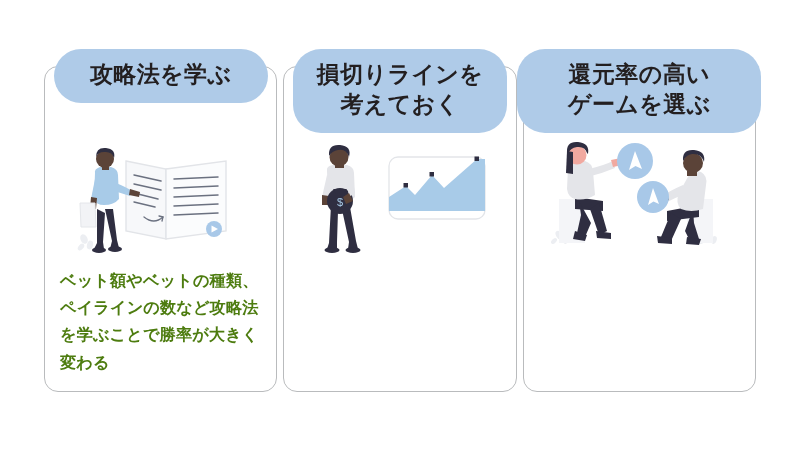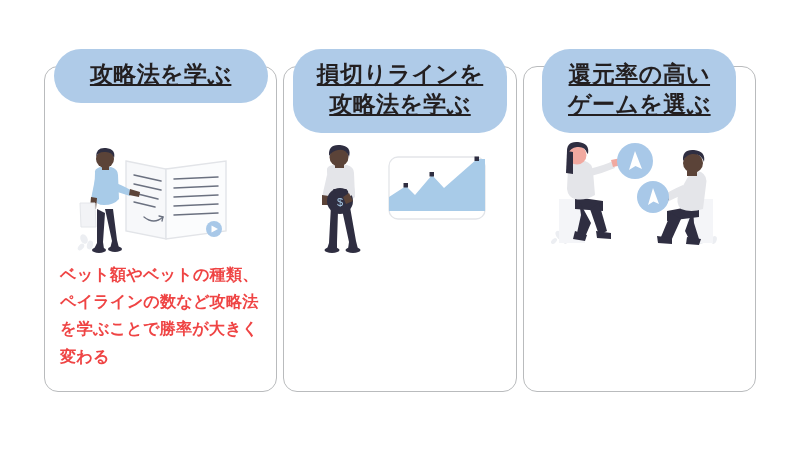--- a/index.html
+++ b/index.html
@@ -47,53 +47,52 @@
     transform: translateX(-50%);
     top: -18px;
     width: 214px;
     box-sizing: border-box;
     background: #afcbe8;
     border-radius: 28px;
     padding: 11px 8px 13px;
     text-align: center;
     z-index: 3;
   }
-  .card-3 .pill { width: 194px; }
+  .card-3 .pill { width: 244px; }
 
   .pill-text {
     display: block;
     font-size: 23px;
     font-weight: bold;
     line-height: 1.30;
     color: #231f20;
     letter-spacing: 0.4px;
     white-space: pre-line;
-    text-decoration: underline;
   }
 
   .art {
     position: absolute;
     left: 0;
     right: 0;
     top: 72px;
     height: 122px;
     display: flex;
     align-items: center;
     justify-content: center;
     z-index: 1;
   }
 
   .body-text {
     position: absolute;
     left: 15px;
     right: 13px;
-    top: 194px;
+    top: 200px;
     font-size: 16.2px;
     line-height: 1.68;
-    color: #ef4444;
+    color: #4d7c0f;
     font-weight: bold;
     letter-spacing: 0.1px;
     white-space: pre-line;
   }
 </style>
 </head>
 <body>
 
 <div class="board">
   <div class="cards">
@@ -162,21 +161,21 @@
           </g>
         </svg>
       </div>
 
       <div class="body-text">ベット額やベットの種類、ペイラインの数など攻略法を学ぶことで勝率が大きく変わる</div>
     </div>
 
     <div class="card card-2">
       <div class="pill">
         <span class="pill-text">損切りラインを
-攻略法を学ぶ</span>
+考えておく</span>
       </div>
 
       <div class="art">
         <svg width="190" height="122" viewBox="0 0 190 122">
 
           <rect x="84" y="18" width="96" height="62" rx="9" fill="#ffffff" stroke="#e3e5e9" stroke-width="1.3"></rect>
 
           <path d="M84 72 L84 58 L101 47 L110 56 L127 36 L139 49 L172 20 L180 20 L180 72 Z" fill="#a8cbe8"></path>
 
           <rect x="98.5" y="44" width="4.5" height="4.5" fill="#2f2e41"></rect>

